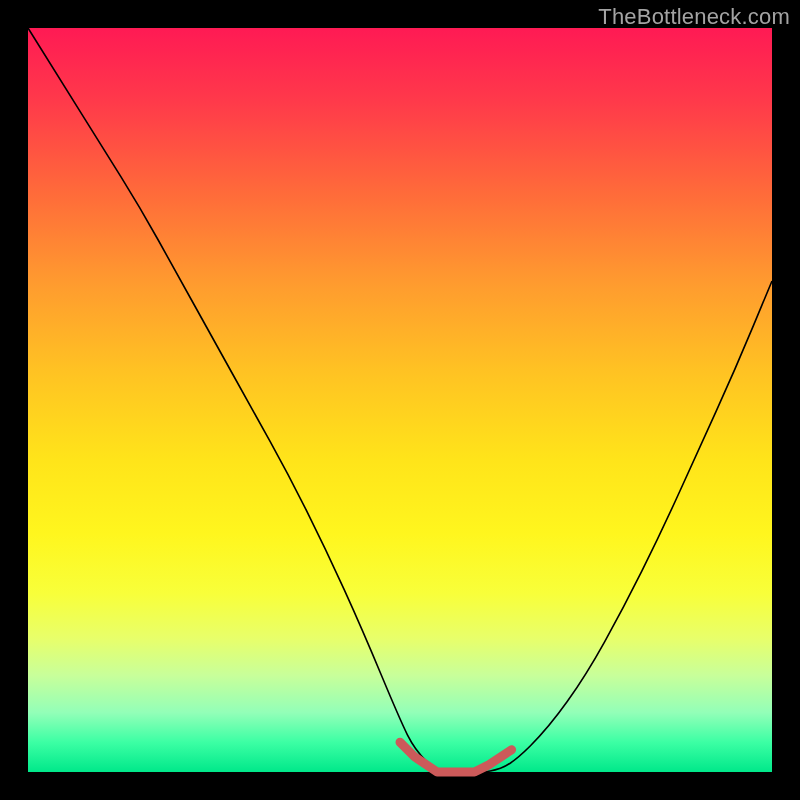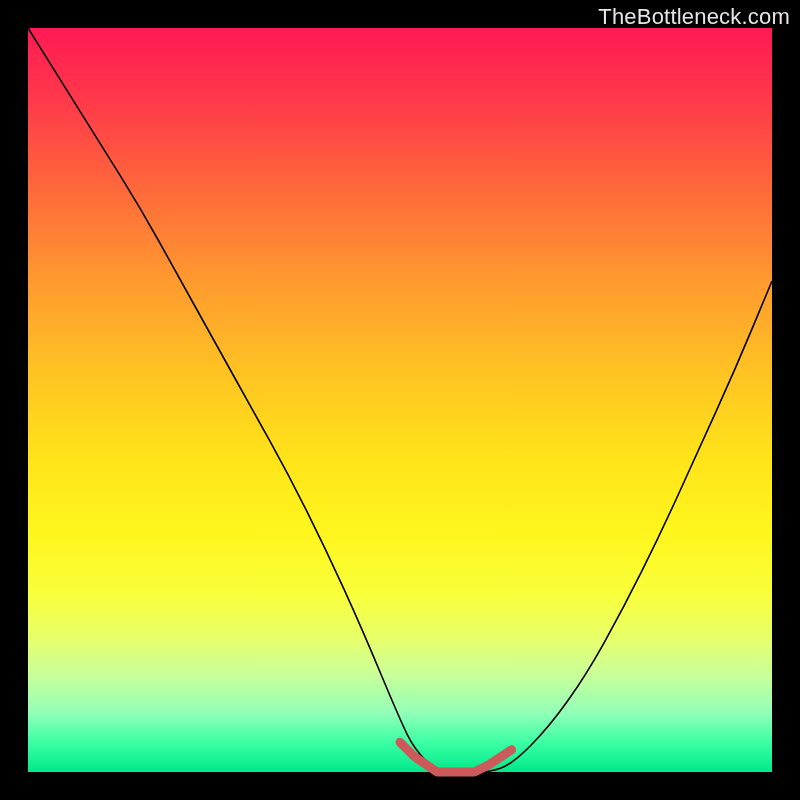--- a/index.html
+++ b/index.html
@@ -14,21 +14,21 @@
   .frame {
     position: relative;
     width: 800px;
     height: 800px;
     background: #000;
   }
   .watermark {
     position: absolute;
     top: 4px;
     right: 10px;
-    color: #e5e5e5;
+    color: #a3a3a3;
     font-size: 22px;
     font-weight: 500;
     letter-spacing: 0.2px;
     z-index: 10;
     user-select: none;
   }
   .plot-area {
     position: absolute;
     left: 28px;
     top: 28px;

